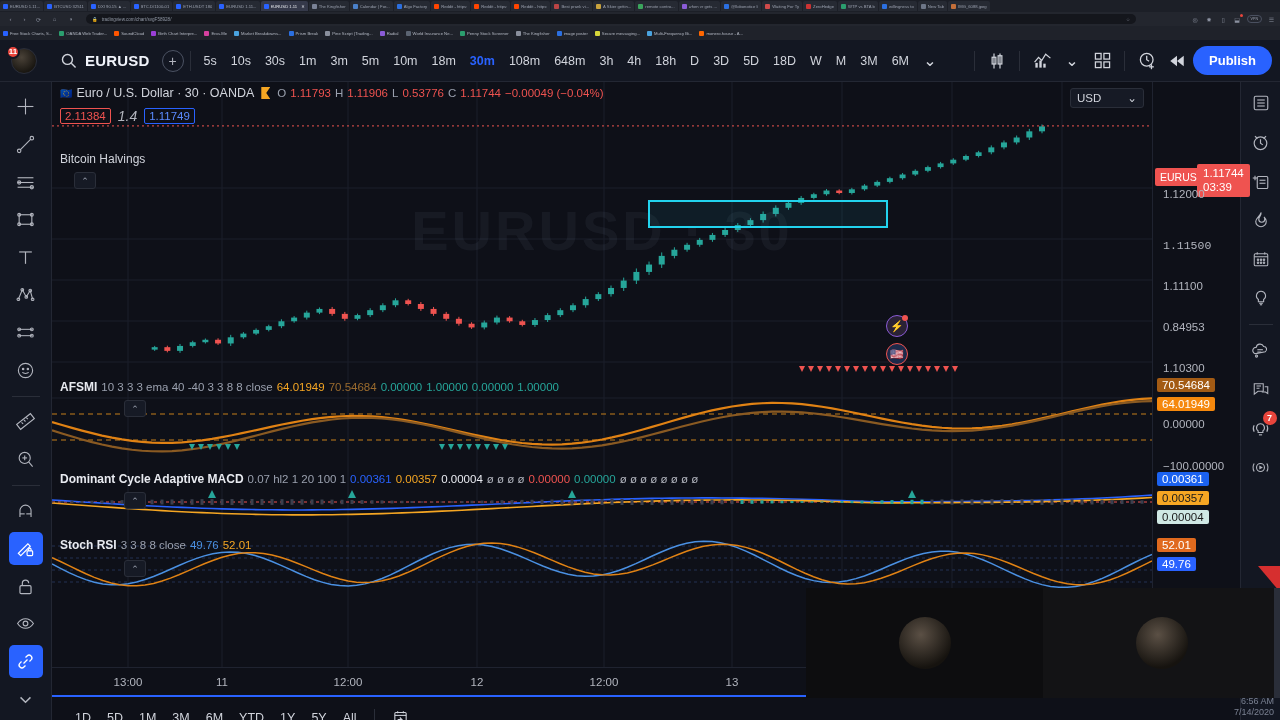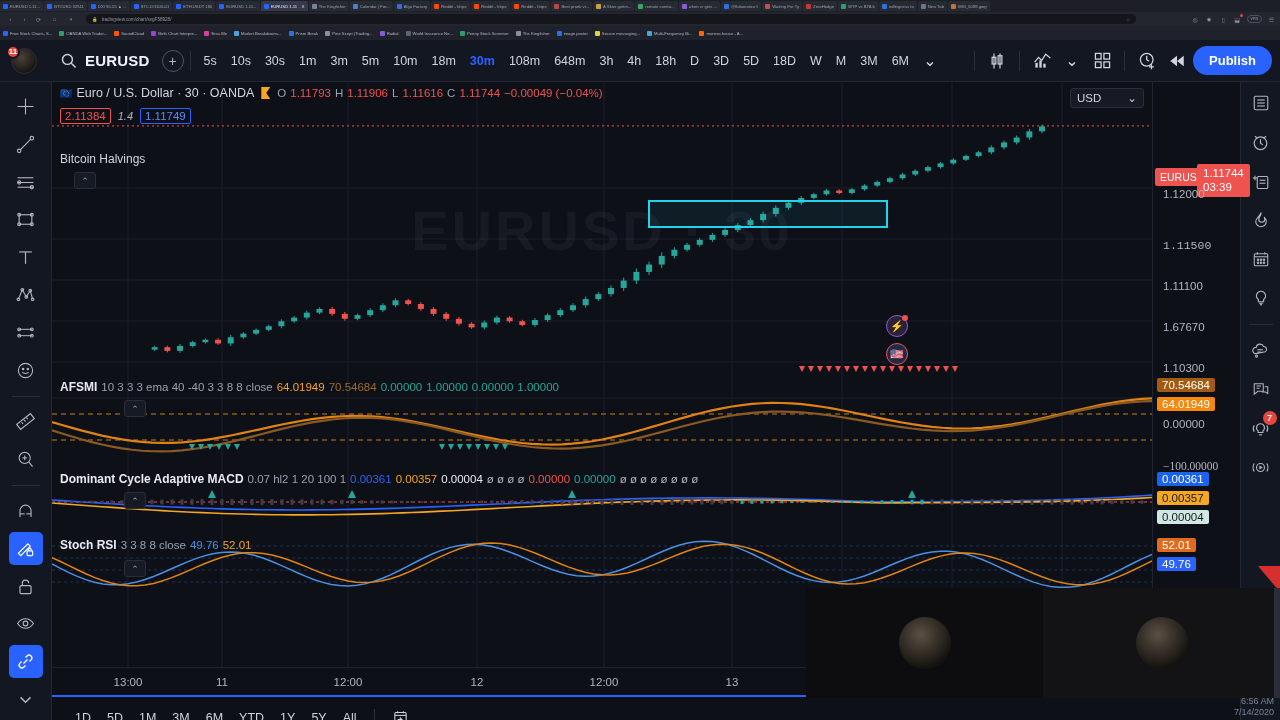--- a/index.html
+++ b/index.html
@@ -209,21 +209,21 @@
   .halving-box {
     position: absolute; left: 22px; top: 90px; z-index: 6;
     width: 22px; height: 17px; border: 1px solid #2a2e39; border-radius: 3px;
     background: #161a25; display: flex; align-items: center;
     justify-content: center; color: #9aa0ae; font-size: 9px;
   }
 
   .ohlc-badges { position: absolute; left: 8px; top: 26px; display: flex; align-items: center; gap: 7px; z-index: 6;}
   .bid { border: 1px solid #ef5350; color: #ef5350; font-size: 11.5px; padding: 1px 4px; border-radius: 2px; }
   .ask { border: 1px solid #2962ff; color: #5b8bff; font-size: 11.5px; padding: 1px 4px; border-radius: 2px; }
-  .spread { color: #b2b5be; font-size: 11px; font-style: italic; }
+  .spread { color: #b2b5be; font-size: 14px; font-style: italic; }
 
   .sel-box {
     position: absolute; border: 2px solid #22d3ee;
     background: rgba(34,211,238,.07); z-index: 3;
   }
   .round-mark {
     position: absolute; width: 22px; height: 22px; border-radius: 50%;
     display: flex; align-items: center; justify-content: center;
     font-size: 11px; z-index: 5;
   }
@@ -1091,21 +1091,21 @@
 
     <div class="legend" style="top:4px">
       <span style="font-size:10px">🇪🇺</span>
       <span class="ttl">Euro / U.S. Dollar · 30 · OANDA</span>
       <span style="display:inline-block;width:9px;height:12px;background:#f5a623;clip-path:polygon(0 0,100% 0,55% 50%,100% 100%,0 100%);margin:0 3px"></span>
       <span class="dim">O</span>
         <span style="color:#ef5350">1.11793</span>
       <span class="dim">H</span>
         <span style="color:#ef5350">1.11906</span>
       <span class="dim">L</span>
-        <span style="color:#ef5350">1.11616</span>
+        <span style="color:#ef5350">0.53776</span>
       <span class="dim">C</span>
         <span style="color:#ef5350">1.11744</span>
       <span style="color:#ef5350">−0.00049 (−0.04%)</span>
     </div>
 
     <div class="ohlc-badges">
       <span class="bid">2.11384</span>
       <span class="spread">1.4</span>
       <span class="ask">1.11749</span>
     </div>
@@ -1158,27 +1158,27 @@
 
     <div class="price-scale" id="pricescale">
       <div class="sym-tag" style="left:2px;top:86px">EURUSD</div>
       <div class="price-tag" style="left:44px;top:82px">
         <div>1.11744</div>
         <div>03:39</div>
       </div>
     <div class="scale-lbl" style="top: 106px;">1.12000</div>
         <div class="scale-lbl" style="top: 157px; font-family: Liberation Mono, monospace;">1.11500</div>
         <div class="scale-lbl" style="top: 198px;">1.11100</div>
-        <div class="scale-lbl" style="top: 239px;">1.67670</div>
+        <div class="scale-lbl" style="top: 239px;">0.84953</div>
         <div class="scale-lbl" style="top: 280px;">1.10300</div>
         <div class="scale-lbl" style="top: 316px;">1.09900</div>
         <div class="pill" style="top: 296px; background: rgb(163, 91, 20); color: rgb(255, 255, 255);">70.54684</div>
         <div class="pill" style="top: 315px; background: rgb(245, 136, 13); color: rgb(255, 255, 255);">64.01949</div>
         <div class="scale-lbl" style="top: 336px;">0.00000</div>
-        <div class="scale-lbl" style="top: 378px; font-family: Liberation Serif, serif;">−100.00000</div>
+        <div class="scale-lbl" style="top: 378px;">−100.00000</div>
         <div class="pill" style="top: 390px; background: rgb(27, 98, 240); color: rgb(255, 255, 255);">0.00361</div>
         <div class="pill" style="top: 409px; background: rgb(245, 166, 35); color: rgb(26, 26, 26);">0.00357</div>
         <div class="pill" style="top: 428px; background: rgb(207, 232, 228); color: rgb(26, 26, 26);">0.00004</div>
         <div class="pill" style="top: 456px; background: rgb(224, 106, 30); color: rgb(255, 255, 255);">52.01</div>
         <div class="pill" style="top: 475px; background: rgb(41, 98, 255); color: rgb(255, 255, 255);">49.76</div>
       </div>
 
     <div class="time-axis" id="timeaxis">
         <div class="tick" style="left: 76px;">13:00</div>
         <div class="tick" style="left: 170px;">11</div>

